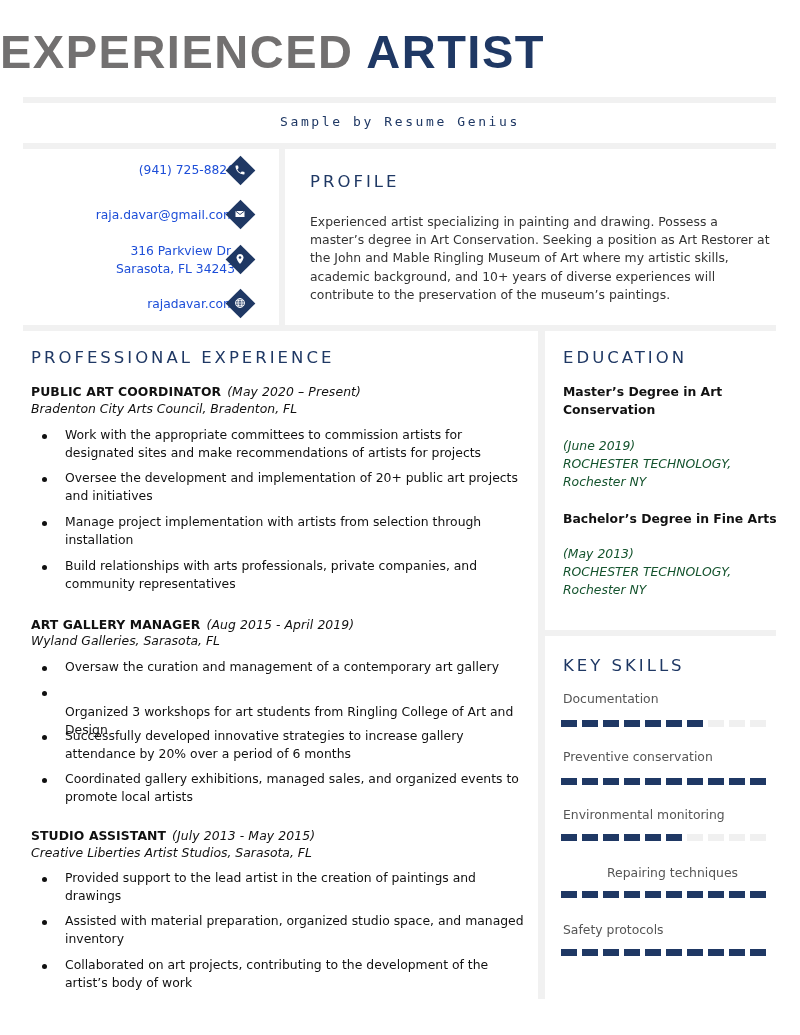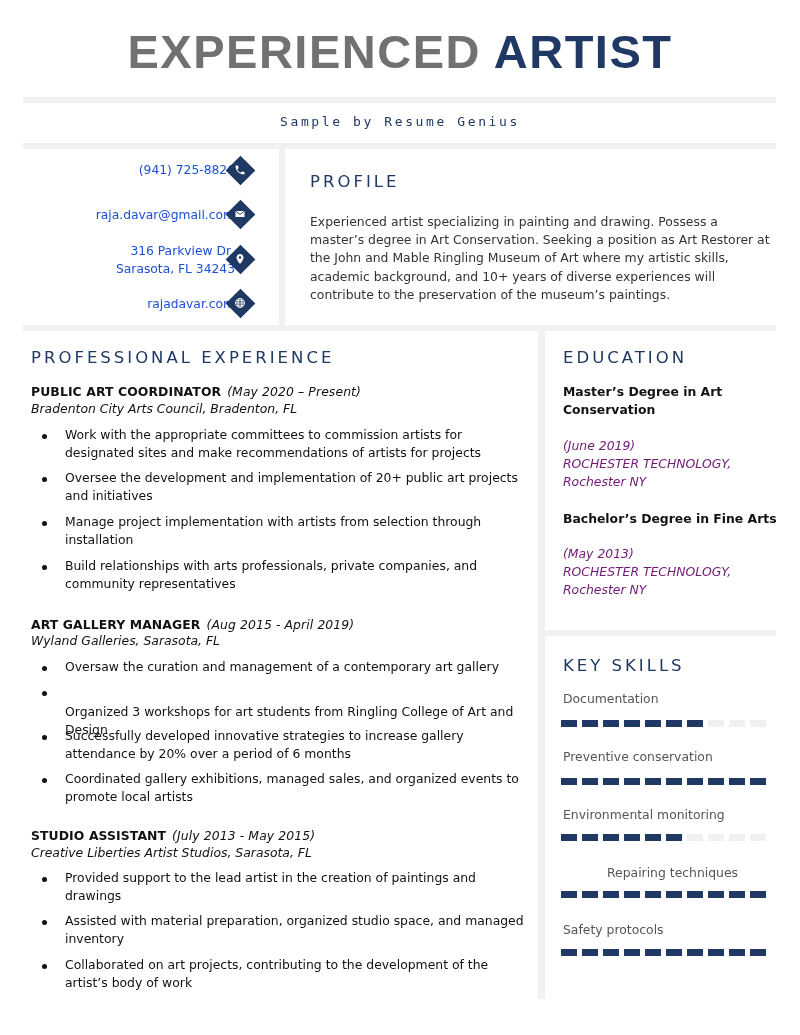--- a/index.html
+++ b/index.html
@@ -1,20 +1,20 @@
 <!DOCTYPE html>
 <html><head>
 <meta charset="utf-8">
 <style>
   * { box-sizing: border-box; margin: 0; padding: 0; }
   html, body { width: 800px; height: 1035px; background: #ffffff; overflow: hidden; }
   body { position: relative; font-family: "DejaVu Sans", sans-serif; color: #333333; }
 
   .title {
-    position: absolute; left: 0; top: 24px; width: 800px; text-align: center;
+    position: absolute; left: 0; top: 24px; width: 800px; 
     font-family: "Liberation Sans", sans-serif; font-weight: bold;
     font-size: 47px; letter-spacing: 1.5px; line-height: 56px;
   }
   .title .t1 { color: #727070; }
   .title .t2 { color: #1f3864; }
 
   .gbar { position: absolute; background: #f1f1f1; }
 
   .subtitle {
     position: absolute; left: 0; top: 114px; width: 800px; text-align: center;
@@ -41,21 +41,21 @@
     font-size: 12.4px; line-height: 18.2px; color: #333;
   }
 
   .job-title { position: absolute; left: 31px; font-size: 12.4px; font-weight: bold; color: #111; letter-spacing: 0.1px; }
   .job-dates { font-style: italic; font-weight: normal; margin-left: 6px; }
   .job-company { position: absolute; left: 31px; font-size: 12.4px; font-style: italic; color: #111; }
   .bullet { position: absolute; left: 65px; width: 462px; font-size: 12.4px; line-height: 18px; color: #111; }
   .bullet-dot { position: absolute; left: 42px; width: 5px; height: 5px; border-radius: 50%; background: #111; }
 
   .edu-degree { position: absolute; left: 563px; width: 200px; font-size: 12.4px; line-height: 18px; font-weight: bold; color: #111; }
-  .edu-info { position: absolute; left: 563px; width: 210px; font-size: 12.4px; line-height: 18px; font-style: italic; color: #701a75; }
+  .edu-info { position: absolute; left: 563px; width: 210px; font-size: 12.4px; line-height: 18px; font-style: italic; color: #14532d; }
 
   .skill-name { position: absolute; left: 563px; font-size: 12.4px; color: #555; }
   .skill-bar { position: absolute; left: 561px; height: 7px; width: 210px; }
   .seg { position: absolute; top: 0; width: 16px; height: 7px; background: #f0f0f0; }
   .seg.on { background: #1f3864; }
 </style>
 </head>
 <body>
 
 <div class="title">

